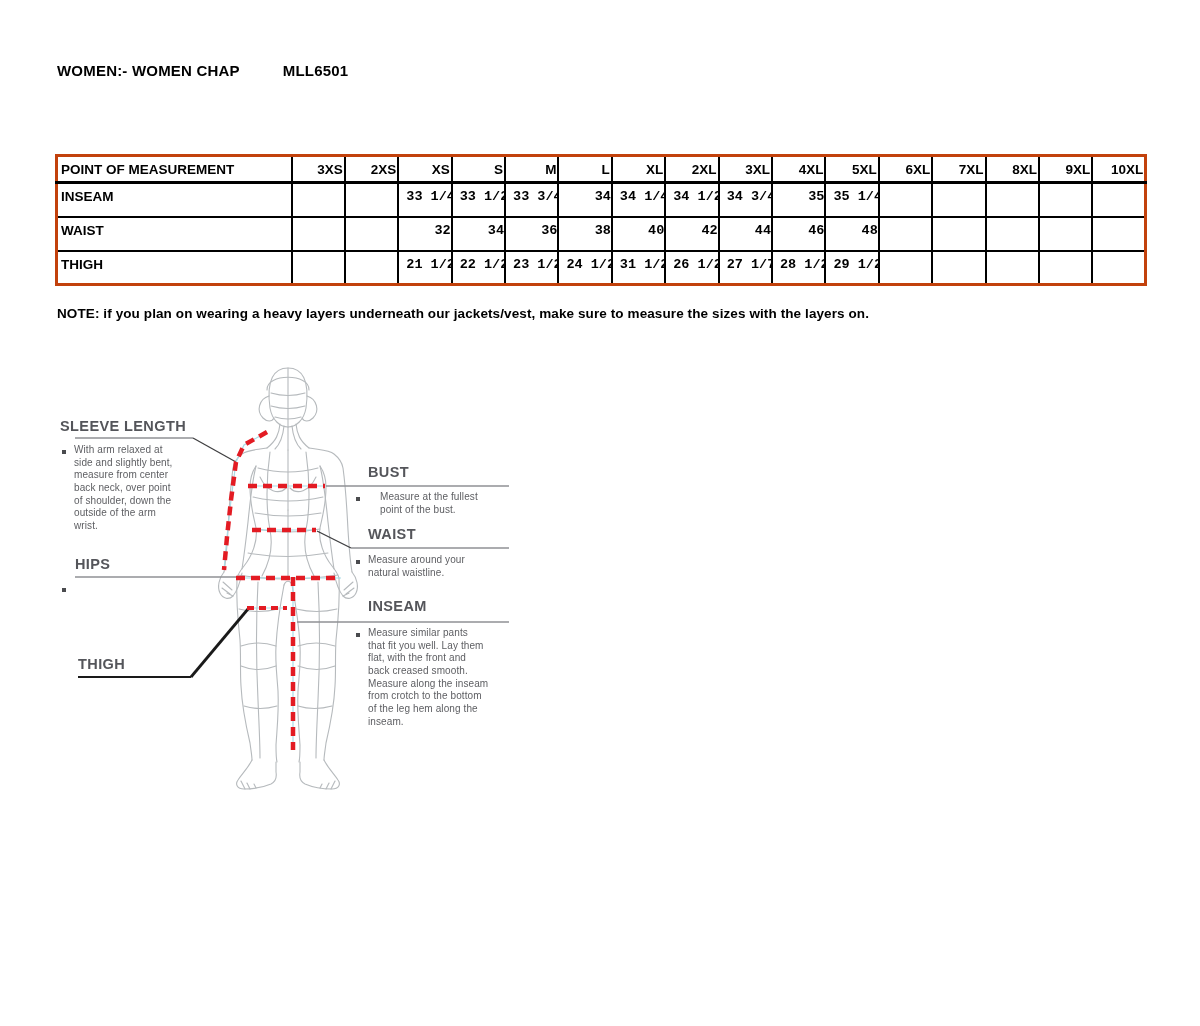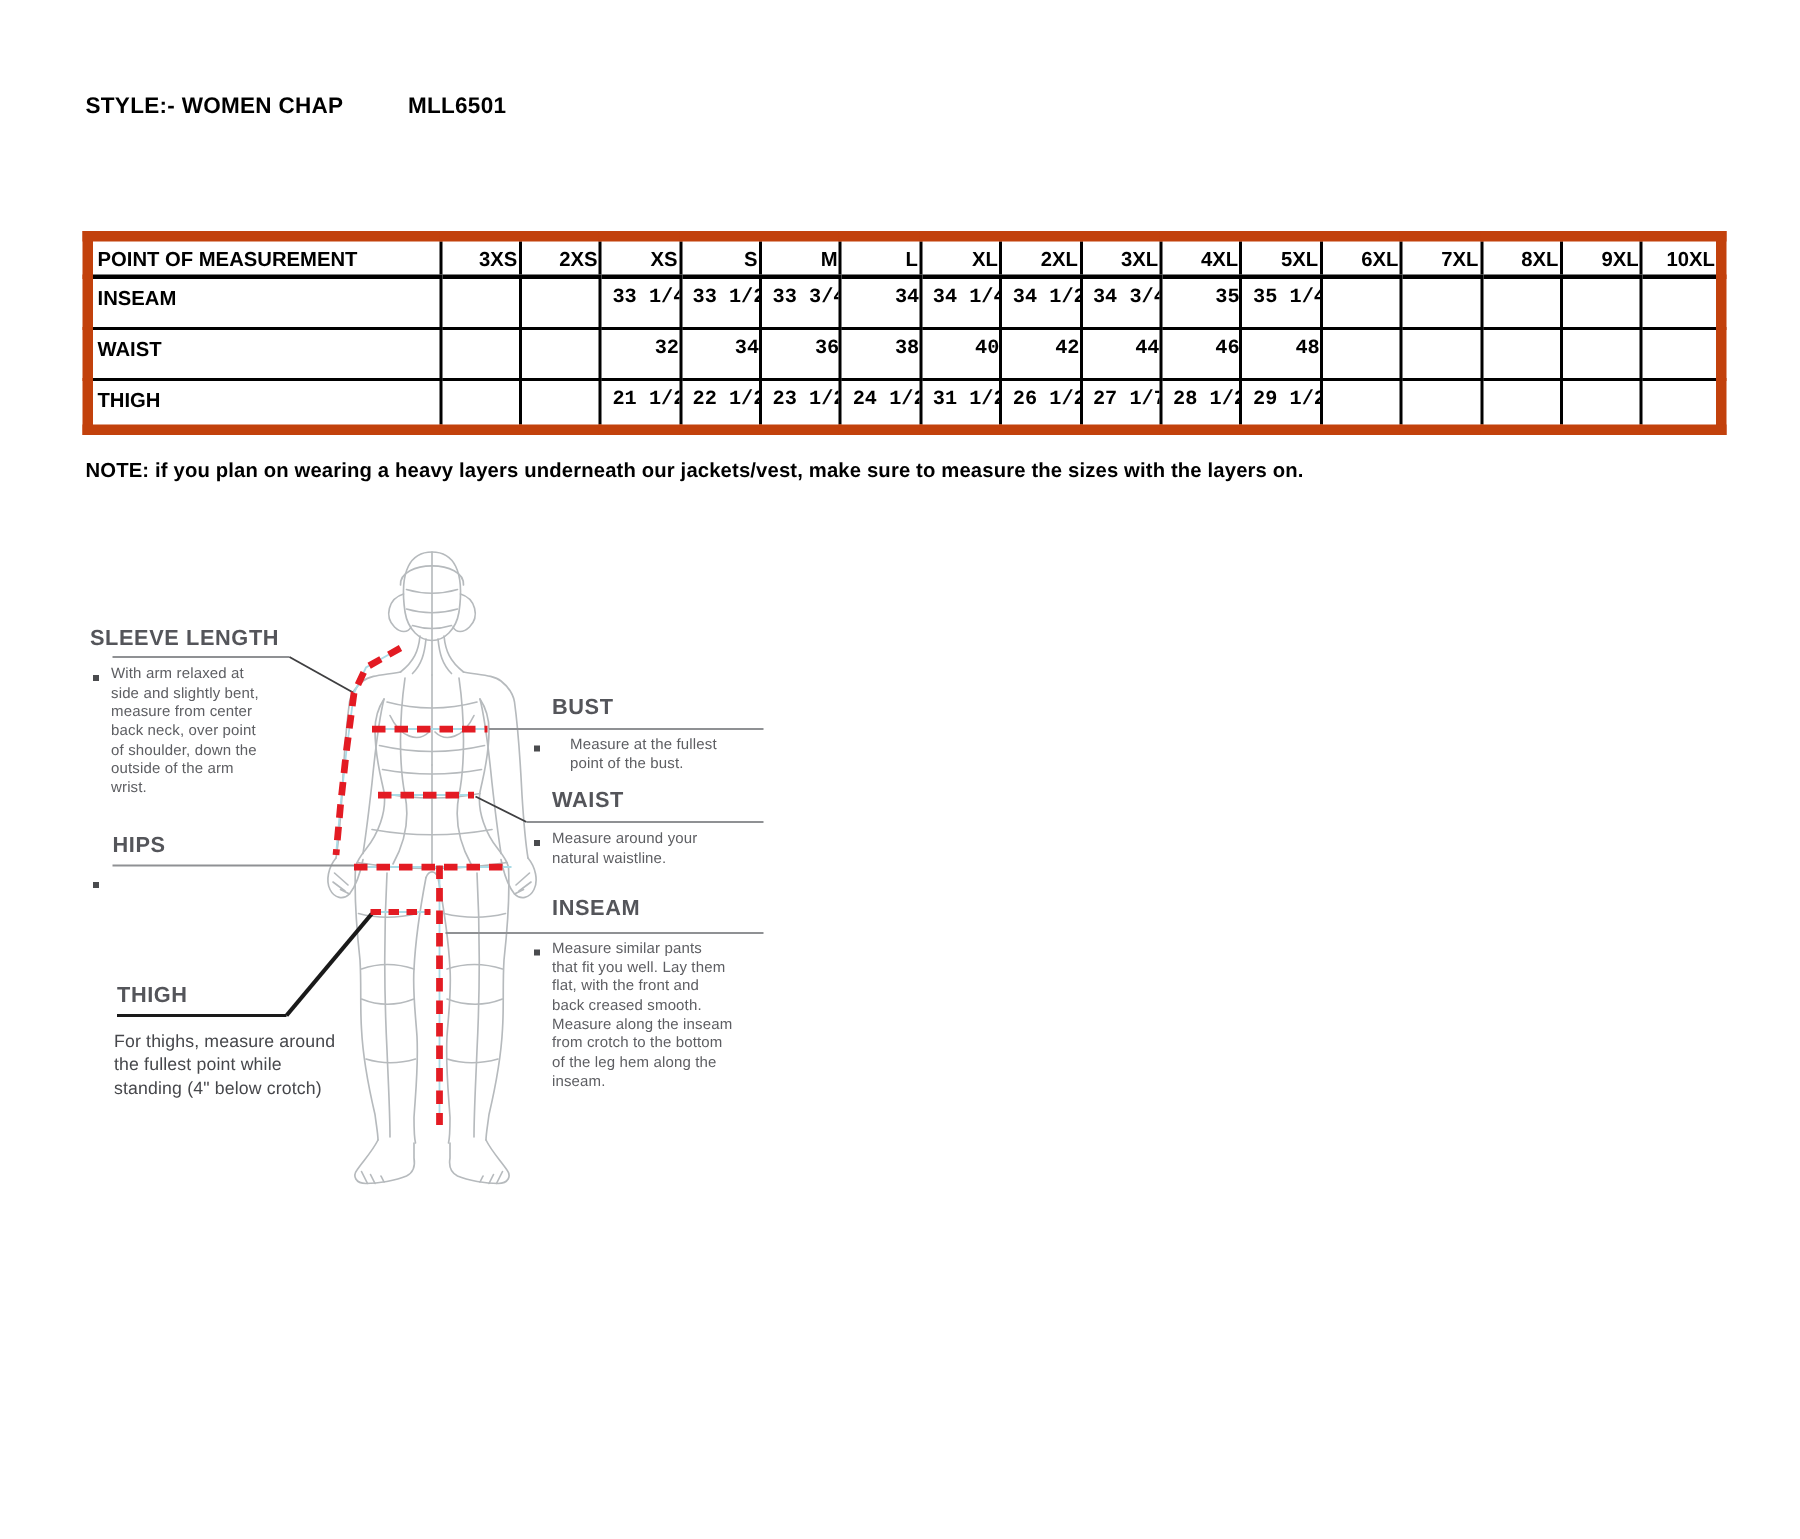--- a/index.html
+++ b/index.html
@@ -12,21 +12,21 @@
     width:1200px;height:1026px;background:#ffffff;position:relative;
     font-family:"Liberation Sans",sans-serif;color:#000;
   }
   
   .page-title{position:absolute;left:57px;top:62px;font-size:15px;font-weight:bold;letter-spacing:.2px;}
   .page-title .code{display:inline-block;margin-left:43px;}
   
   table.size-table{
     position:absolute;left:55px;top:154px;width:1090px;
     border-collapse:collapse;table-layout:fixed;
-    border:7px solid #c2410c;font-weight:bold;font-size:13.5px;padding-left:32px;
+    border:3px solid #c2410c;font-weight:bold;font-size:13.5px;padding-left:32px;
   }
   table.size-table th,table.size-table td{
     border:2px solid #000;overflow:hidden;white-space:nowrap;
   }
   table.size-table thead tr{height:27px;}
   table.size-table thead th{text-align:right;vertical-align:middle;font-size:13.5px;}
   table.size-table thead th.first{text-align:left;padding-left:3px;border-bottom:3px solid #000;}
   table.size-table thead th{border-bottom:3px solid #000;}
   table.size-table tbody tr{height:34px;}
   table.size-table tbody th{text-align:left;vertical-align:top;padding:5px 0 0 3px;}
@@ -53,21 +53,21 @@
   .line-red.small{stroke-width:4;stroke-dasharray:7 5;}
   .line-gray{stroke:var(--gray-leader);stroke-width:1.3;fill:none;}
   .line-dark{stroke:#3f3f41;stroke-width:1.3;fill:none;}
   .line-black2{stroke:#1a1a1a;stroke-width:2;fill:none;}
   .line-black3{stroke:#1a1a1a;stroke-width:2.8;fill:none;}
 </style>
 </head>
 <body>
 
 <div class="page-title">
-  <span>STYLE:- WOMEN CHAP</span><span class="code">MLL6501</span>
+  <span>WOMEN:- WOMEN CHAP</span><span class="code">MLL6501</span>
 </div>
 
 <table class="size-table">
   <colgroup>
       <col style="width: 235px;">
       <col style="width: 53.4px;">
       <col style="width: 53.4px;">
       <col style="width: 53.4px;">
       <col style="width: 53.4px;">
       <col style="width: 53.4px;">
@@ -287,23 +287,20 @@
 measure from center
 back neck, over point
 of shoulder, down the
 outside of the arm
 wrist.</div>
 
   <div class="dg-head" style="left:15px;top:197px">HIPS</div>
   <div class="bullet" style="left:2px;top:228px"></div>
 
   <div class="dg-head" style="left:18px;top:297px">THIGH</div>
-  <div class="dg-desc dark" style="left:16px;top:327px;width:160px">For thighs, measure around
-the fullest point while
-standing (4" below crotch)</div>
 
   <div class="dg-head" style="left:308px;top:105px">BUST</div>
   <div class="bullet" style="left:296px;top:137px"></div>
   <div class="dg-desc" style="left:320px;top:131px;width:140px">Measure at the fullest
 point of the bust.</div>
 
   <div class="dg-head" style="left:308px;top:167px">WAIST</div>
   <div class="bullet" style="left:296px;top:200px"></div>
   <div class="dg-desc" style="left:308px;top:194px;width:140px">Measure around your
 natural waistline.</div>

